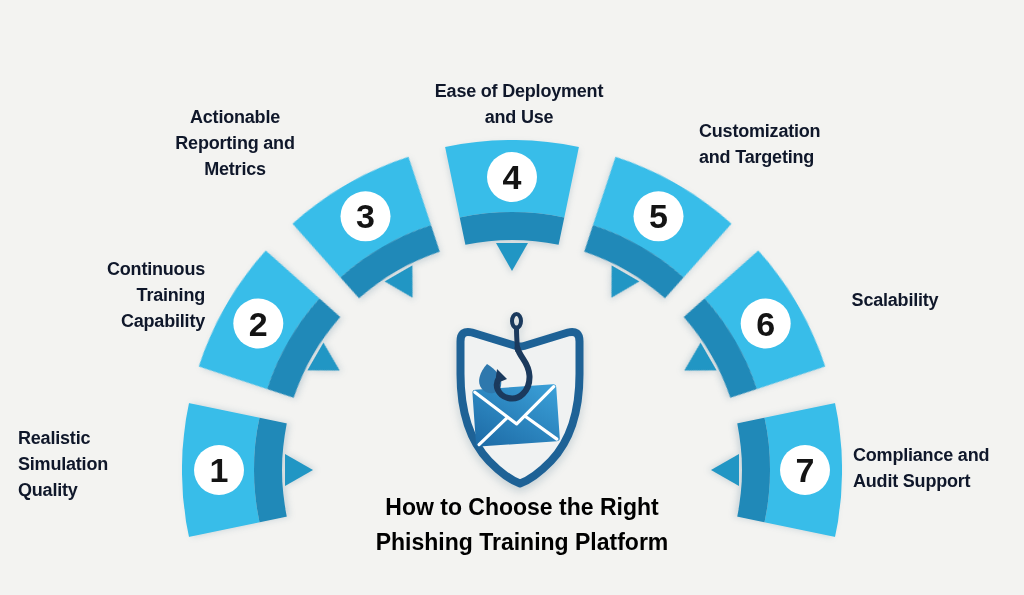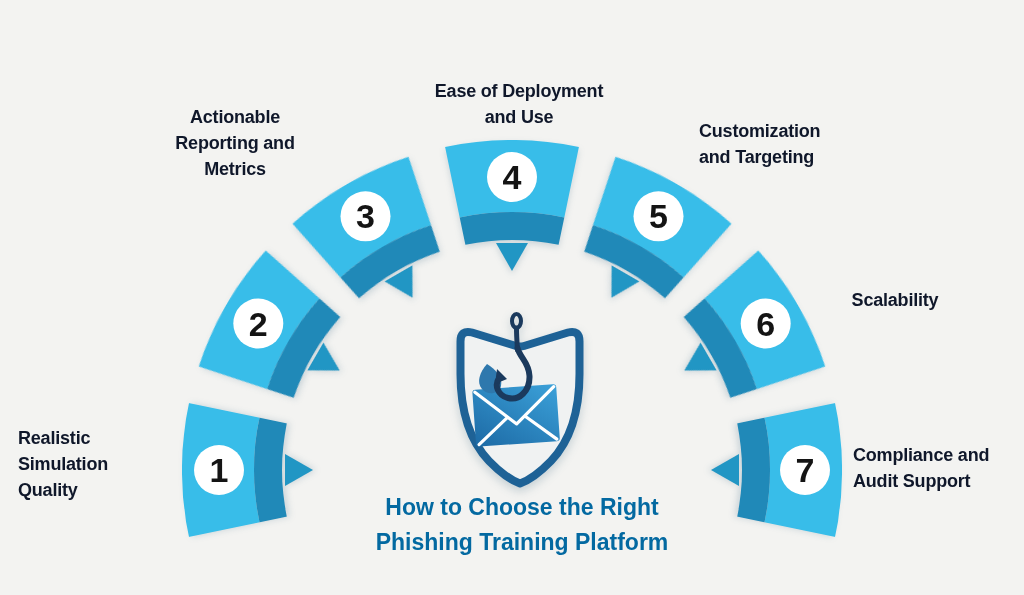--- a/index.html
+++ b/index.html
@@ -45,21 +45,21 @@
   .l3 { left: 148px; top: 104px; width: 174px; text-align: center; }
   .l4 { left: 399px; top: 78px;  width: 240px; text-align: center; }
   .l5 { left: 683px; top: 118px; width: 210px; text-align: left; margin-left: 16px; }
   .l6 { left: 820px; top: 287px; width: 150px; text-align: center; }
   .l7 { left: 853px; top: 442px; width: 190px; text-align: left; }
 
   .title {
     position: absolute;
     left: 312px; top: 490px; width: 420px;
     font-weight: 700; font-size: 23px; line-height: 35px;
-    color: #0369a1; text-align: center;
+    color: #000000; text-align: center;
     white-space: pre-line;
   }
 </style>
 </head>
 <body>
 
 <div class="stage">
 
   <svg class="canvas" width="1024" height="595" viewBox="0 0 1024 595">
     <defs>
@@ -132,20 +132,23 @@
         <path class="hook-stroke" stroke-width="5" d="M 516.5,328 C 516.5,336 517,342 517.5,350"></path>
         <path class="hook-stroke" stroke-width="6" d="M 517.5,348 C 520,358 529,362 529.5,376 C 530,391 519,401 508,398 C 498,395.5 493.5,385 499.5,377.5"></path>
         <polygon class="hook-fill" points="497,369 507,379 495,384"></polygon>
       </g>
     </g>
   </svg>
 
   <div class="label l1">Realistic
 Simulation
 Quality</div>
+  <div class="label l2">Continuous
+Training
+Capability</div>
   <div class="label l3">Actionable
 Reporting and
 Metrics</div>
   <div class="label l4">Ease of Deployment
 and Use</div>
   <div class="label l5">Customization
 and Targeting</div>
   <div class="label l6">Scalability</div>
   <div class="label l7">Compliance and
 Audit Support</div>

